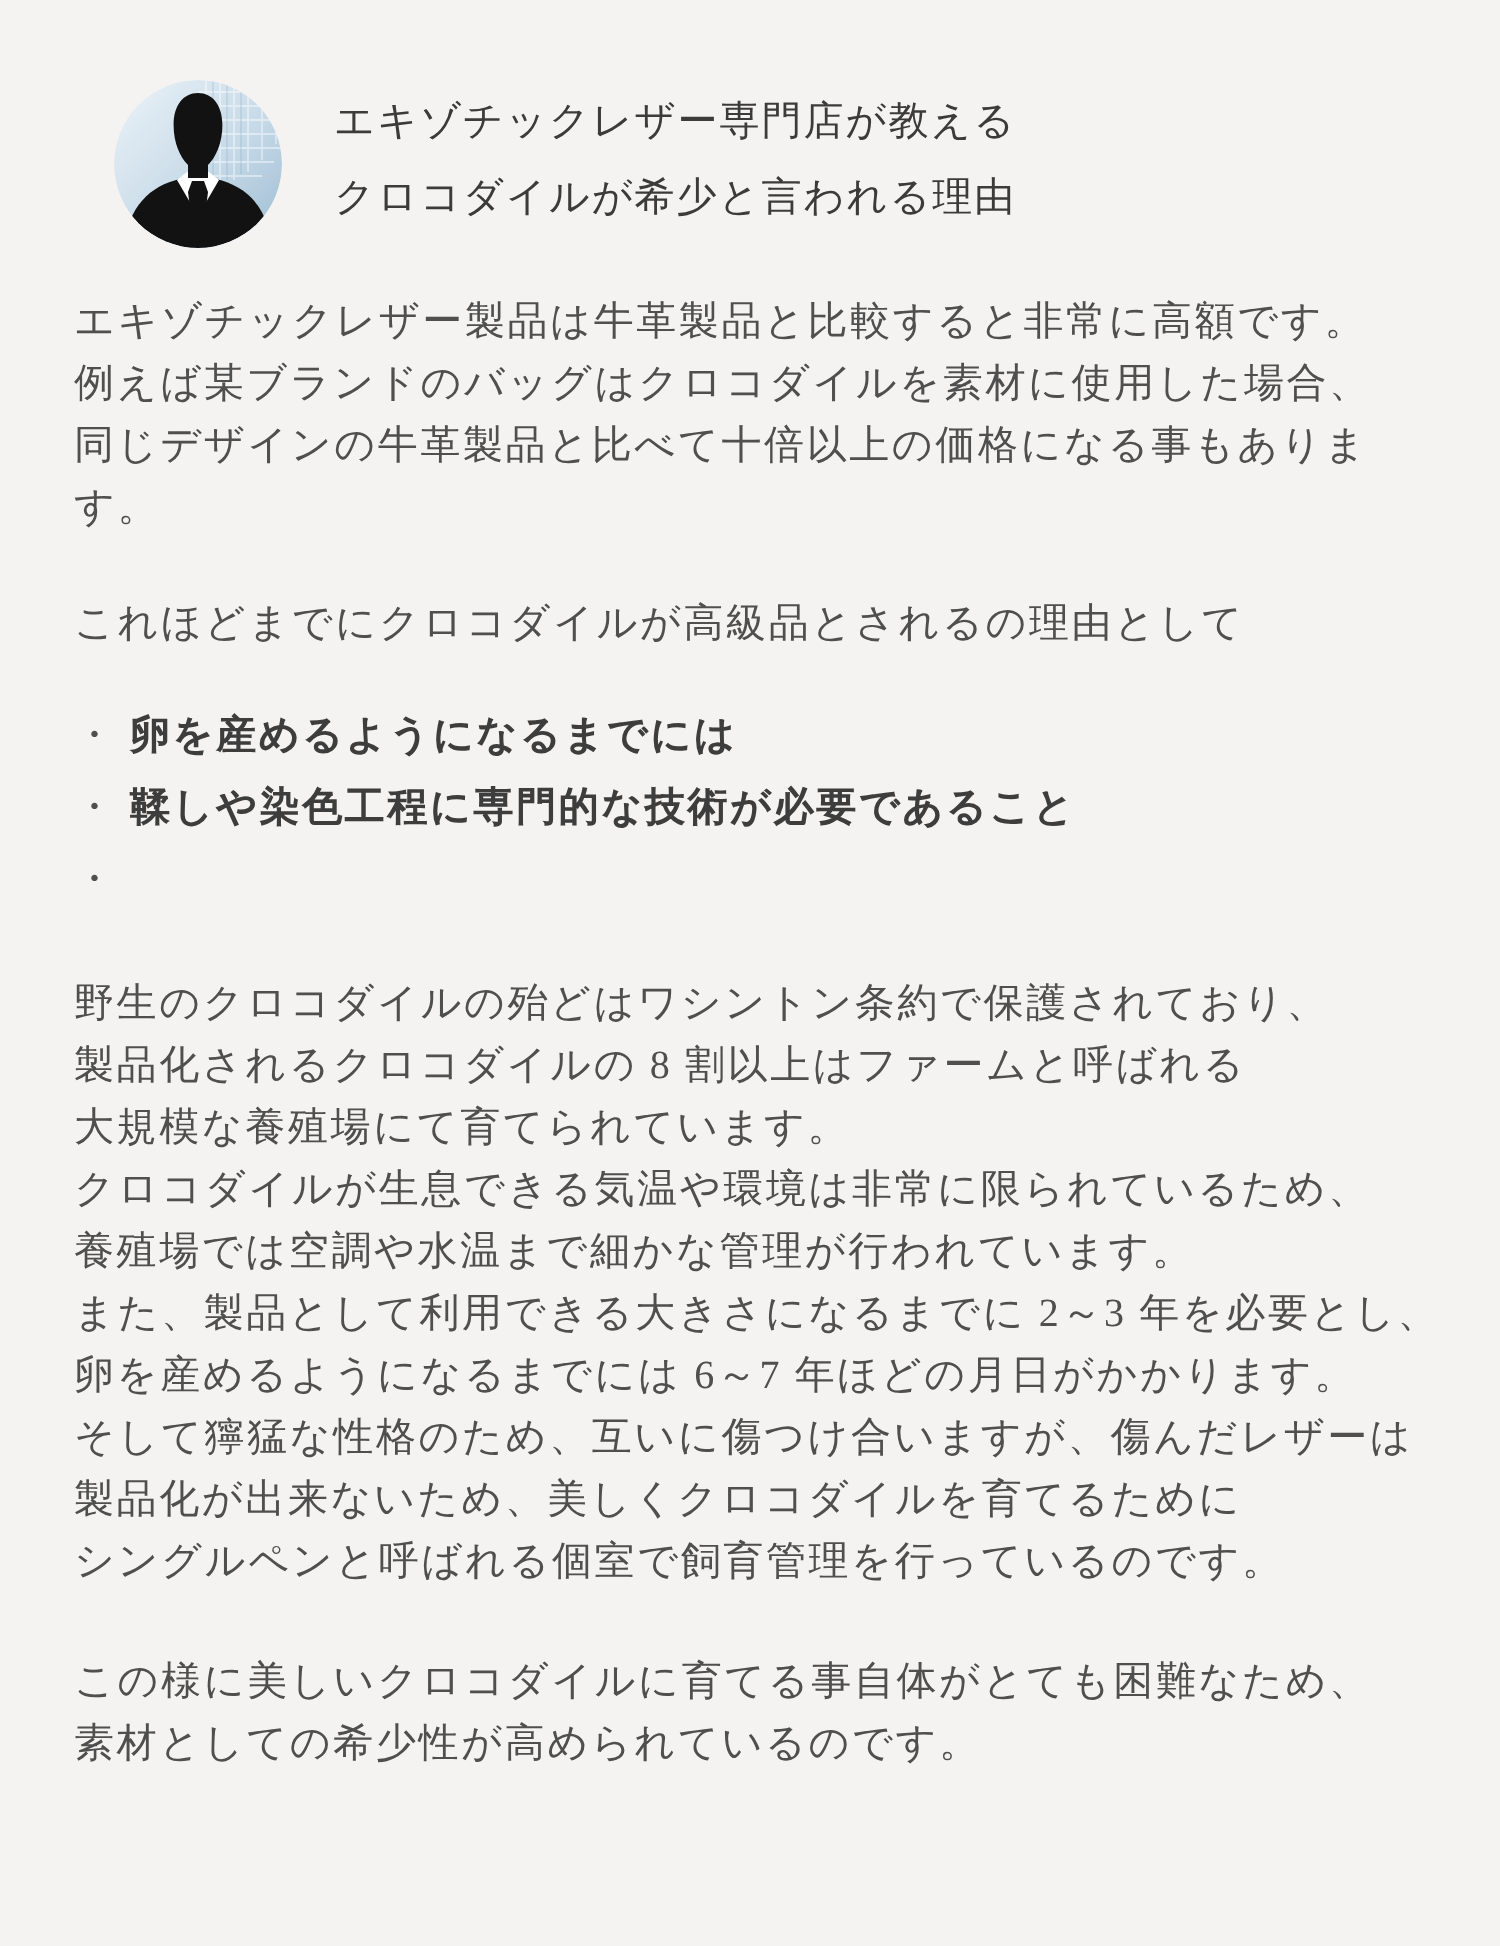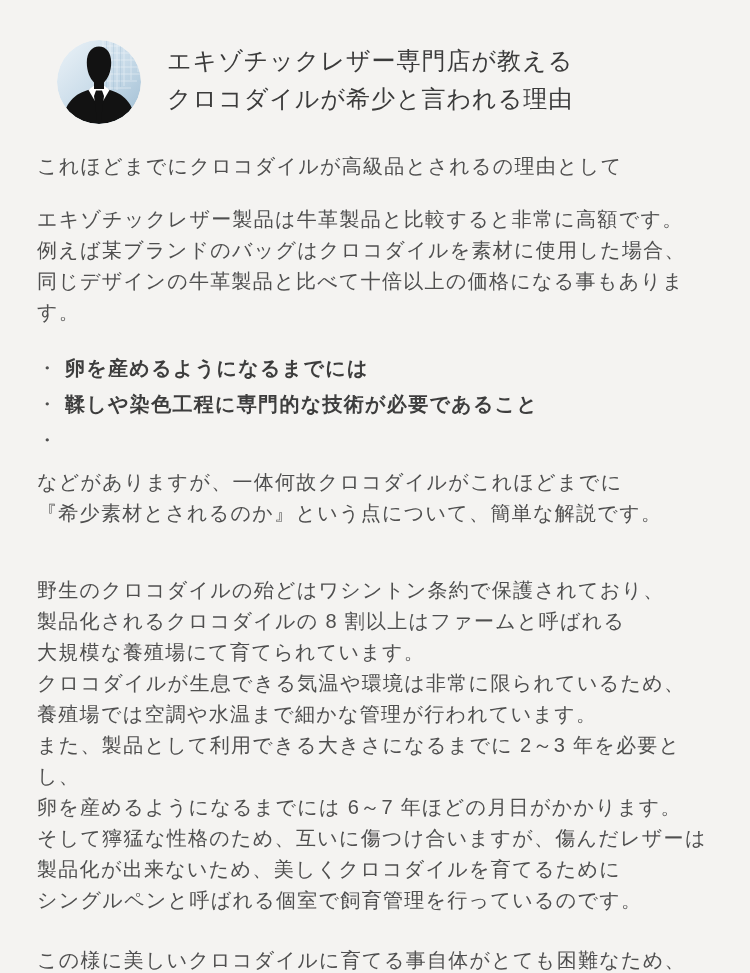--- a/index.html
+++ b/index.html
@@ -31,42 +31,42 @@
     width: 84px;
     height: 84px;
     border-radius: 50%;
     overflow: hidden;
     flex: 0 0 auto;
   }
   .avatar svg { display: block; width: 84px; height: 84px; }
   .title {
     margin: 2px 0 0 26px;
     font-family: "Liberation Serif", "DejaVu Serif", serif;
-    font-size: 24px;
+    font-size: 20px;
     line-height: 38px;
     letter-spacing: 1px;
     color: #3b3b3b;
     white-space: pre-line;
     font-weight: 500;
   }
   
   .content {
     padding: 0 28px 0 37px;
     font-size: 20px;
     line-height: 31px;
     letter-spacing: 1.3px;
   }
   .para {
     margin: 0;
     white-space: pre-line;
   }
   .p-intro        { margin-top: 22px; }
   .p-reasons-lead { margin-top: 27px; }
   .p-explain      { margin-top: 9px;  }
-  .p-farming      { margin-top: 46px; }
+  .p-farming      { margin-top: 29px; font-family: Liberation Serif, serif; }
   .p-conclusion   { margin-top: 29px; }
   
   .reasons {
     margin-top: 22px;
   }
   .reason-row {
     display: flex;
     align-items: flex-start;
     line-height: 36px;
     font-weight: bold;
@@ -119,42 +119,40 @@
           <path d="M42,6.5 C34.8,6.5 29.8,12.5 29.8,22.5 C29.8,31.5 33,38.5 37,42.5 L37,49 L47,49 L47,42.5 C51,38.5 54.2,31.5 54.2,22.5 C54.2,12.5 49.2,6.5 42,6.5 Z" fill="#121212"></path>
         </g>
       </svg>
     </div>
     <h1 class="title">エキゾチックレザー専門店が教える
 クロコダイルが希少と言われる理由</h1>
   </div>
 
   <div class="content">
 
-    <p class="para p-reasons-lead">これほどまでにクロコダイルが高級品とされるの理由として</p>
-
     <p class="para p-intro">エキゾチックレザー製品は牛革製品と比較すると非常に高額です。
 例えば某ブランドのバッグはクロコダイルを素材に使用した場合、
 同じデザインの牛革製品と比べて十倍以上の価格になる事もあります。</p>
+
+    <p class="para p-reasons-lead">これほどまでにクロコダイルが高級品とされるの理由として</p>
 
     <div class="reasons">
       <div class="reason-row">
         <span class="reason-marker">・</span>
         <span>卵を産めるようになるまでには</span>
       </div>
       <div class="reason-row">
         <span class="reason-marker">・</span>
         <span>鞣しや染色工程に専門的な技術が必要であること</span>
       </div>
       <div class="reason-row">
         <span class="reason-marker">・</span>
       </div>
     </div>
 
-    <p class="para p-explain">などがありますが、一体何故クロコダイルがこれほどまでに
-『希少素材とされるのか』という点について、簡単な解説です。</p>
 
     <p class="para p-farming">野生のクロコダイルの殆どはワシントン条約で保護されており、
 製品化されるクロコダイルの 8 割以上はファームと呼ばれる
 大規模な養殖場にて育てられています。
 クロコダイルが生息できる気温や環境は非常に限られているため、
 養殖場では空調や水温まで細かな管理が行われています。
 また、製品として利用できる大きさになるまでに 2～3 年を必要とし、
 卵を産めるようになるまでには 6～7 年ほどの月日がかかります。
 そして獰猛な性格のため、互いに傷つけ合いますが、傷んだレザーは
 製品化が出来ないため、美しくクロコダイルを育てるために

